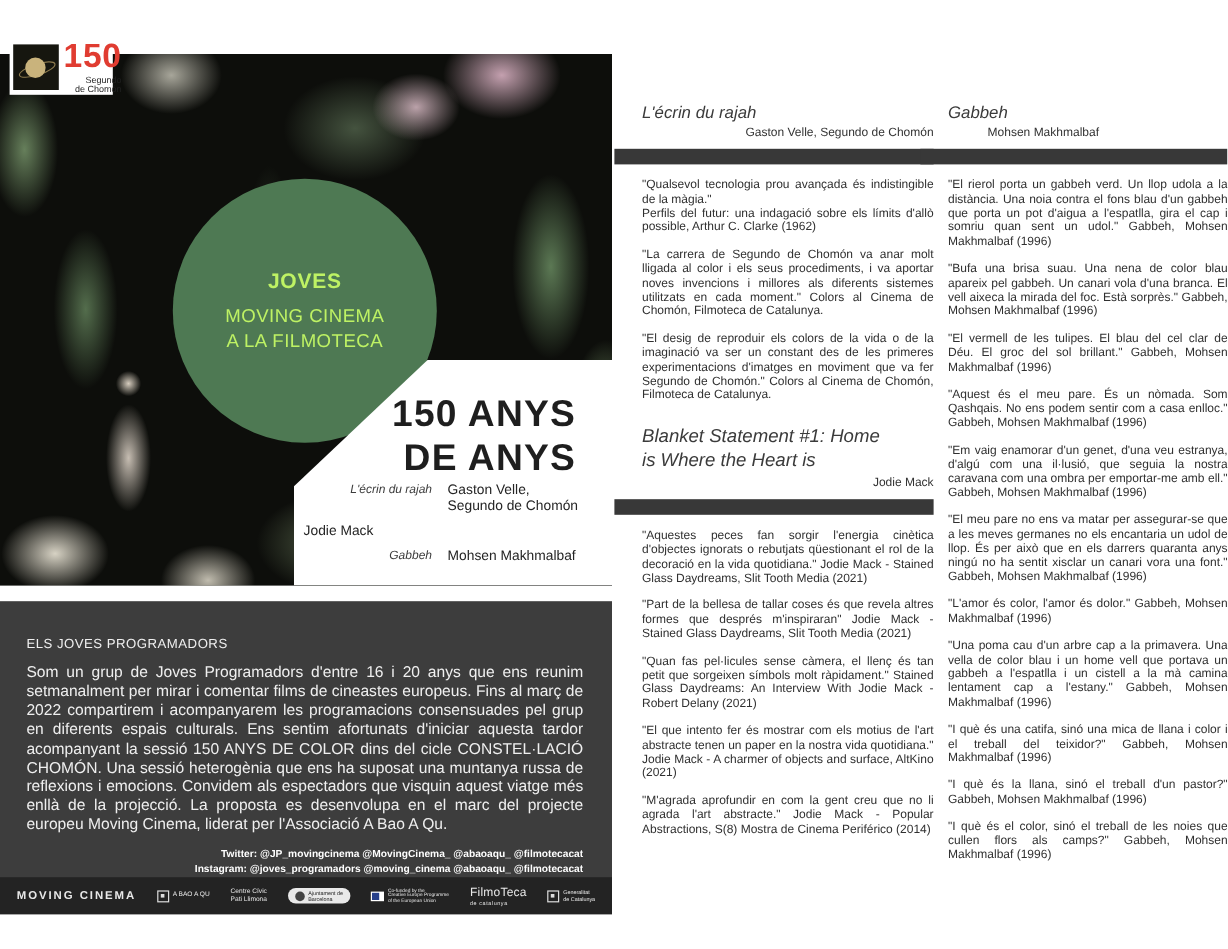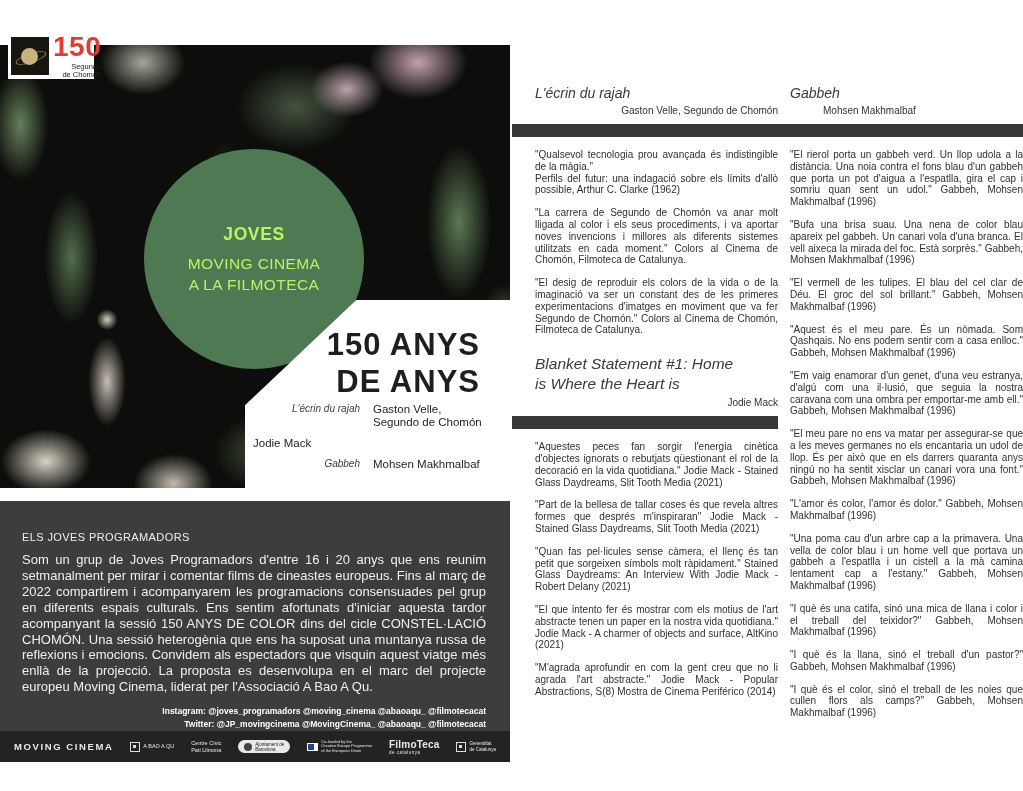--- a/index.html
+++ b/index.html
@@ -67,21 +67,21 @@
   .lb-sq:after{content:"";position:absolute;left:2px;top:2px;width:3px;height:3px;background:#ddd;}
   .lb-tiny{font-size:5.5px;line-height:6.5px;white-space:pre-line;}
   .lb-pill{background:#e9e9e9;color:#222;border-radius:7px;height:13px;display:flex;align-items:center;
            gap:3px;padding:0 6px;}
   .lb-pill .dot{width:8px;height:8px;border-radius:50%;background:#444;}
   .lb-pill .lb-tiny{font-size:4.5px;line-height:5px;}
   .lb-eu{display:flex;align-items:center;gap:3px;}
   .lb-eu .flag{width:11px;height:8px;background:#fff;position:relative;}
   .lb-eu .flag:after{content:"";position:absolute;left:1px;top:1px;width:6px;height:6px;background:#27408b;}
   .lb-filmo{text-align:left;}
-  .lb-filmo .big{font-weight:bold;font-size:10px;letter-spacing:.2px;}
+  .lb-filmo .big{font-weight:normal;font-size:10px;letter-spacing:.2px;}
   .lb-filmo .sub{font-size:4.5px;letter-spacing:.5px;}
 
   
   .col{position:absolute;top:85px;}
   .colA{left:535px;width:243px;}
   .colB{left:790px;width:233px;}
   .sec-title{font-style:italic;font-size:14px;line-height:17px;color:#3b3b3b;}
   .sec-title.big{font-size:15.5px;line-height:20px;white-space:pre-line;margin-top:18px;}
   .sec-director{font-size:10px;line-height:13px;color:#333;margin-top:2px;text-align:right;}
   .sec-director.left{text-align:left;padding-left:33px;}
@@ -134,22 +134,22 @@
     <div class="credit-row">
       <div class="credit-title">Gabbeh</div>
       <div class="credit-name">Mohsen Makhmalbaf</div>
     </div>
   </div>
 
   <div class="about">
     <div class="about-heading">ELS JOVES PROGRAMADORS</div>
     <div class="about-body">Som un grup de Joves Programadors d'entre 16 i 20 anys que ens reunim setmanalment per mirar i comentar films de cineastes europeus. Fins al març de 2022 compartirem i acompanyarem les programacions consensuades pel grup en diferents espais culturals. Ens sentim afortunats d'iniciar aquesta tardor acompanyant la sessió 150 ANYS DE COLOR dins del cicle CONSTEL·LACIÓ CHOMÓN. Una sessió heterogènia que ens ha suposat una muntanya russa de reflexions i emocions. Convidem als espectadors que visquin aquest viatge més enllà de la projecció. La proposta es desenvolupa en el marc del projecte europeu Moving Cinema, liderat per l'Associació A Bao A Qu.</div>
     <div class="social">
+      <div>Twitter: @JP_movingcinema @MovingCinema_ @abaoaqu_ @filmotecacat</div>
       <div>Instagram: @joves_programadors @moving_cinema @abaoaqu_ @filmotecacat</div>
-      <div>Twitter: @JP_movingcinema @MovingCinema_ @abaoaqu_ @filmotecacat</div>
     </div>
   </div>
 
   <div class="logobar">
     <div class="lb-moving">MOVING CINEMA</div>
     <div class="lb-item">
       <div class="lb-sq"></div>
       <div class="lb-tiny">A BAO A QU</div>
     </div>
     <div class="lb-tiny" style="text-align:right;">Centre Cívic

